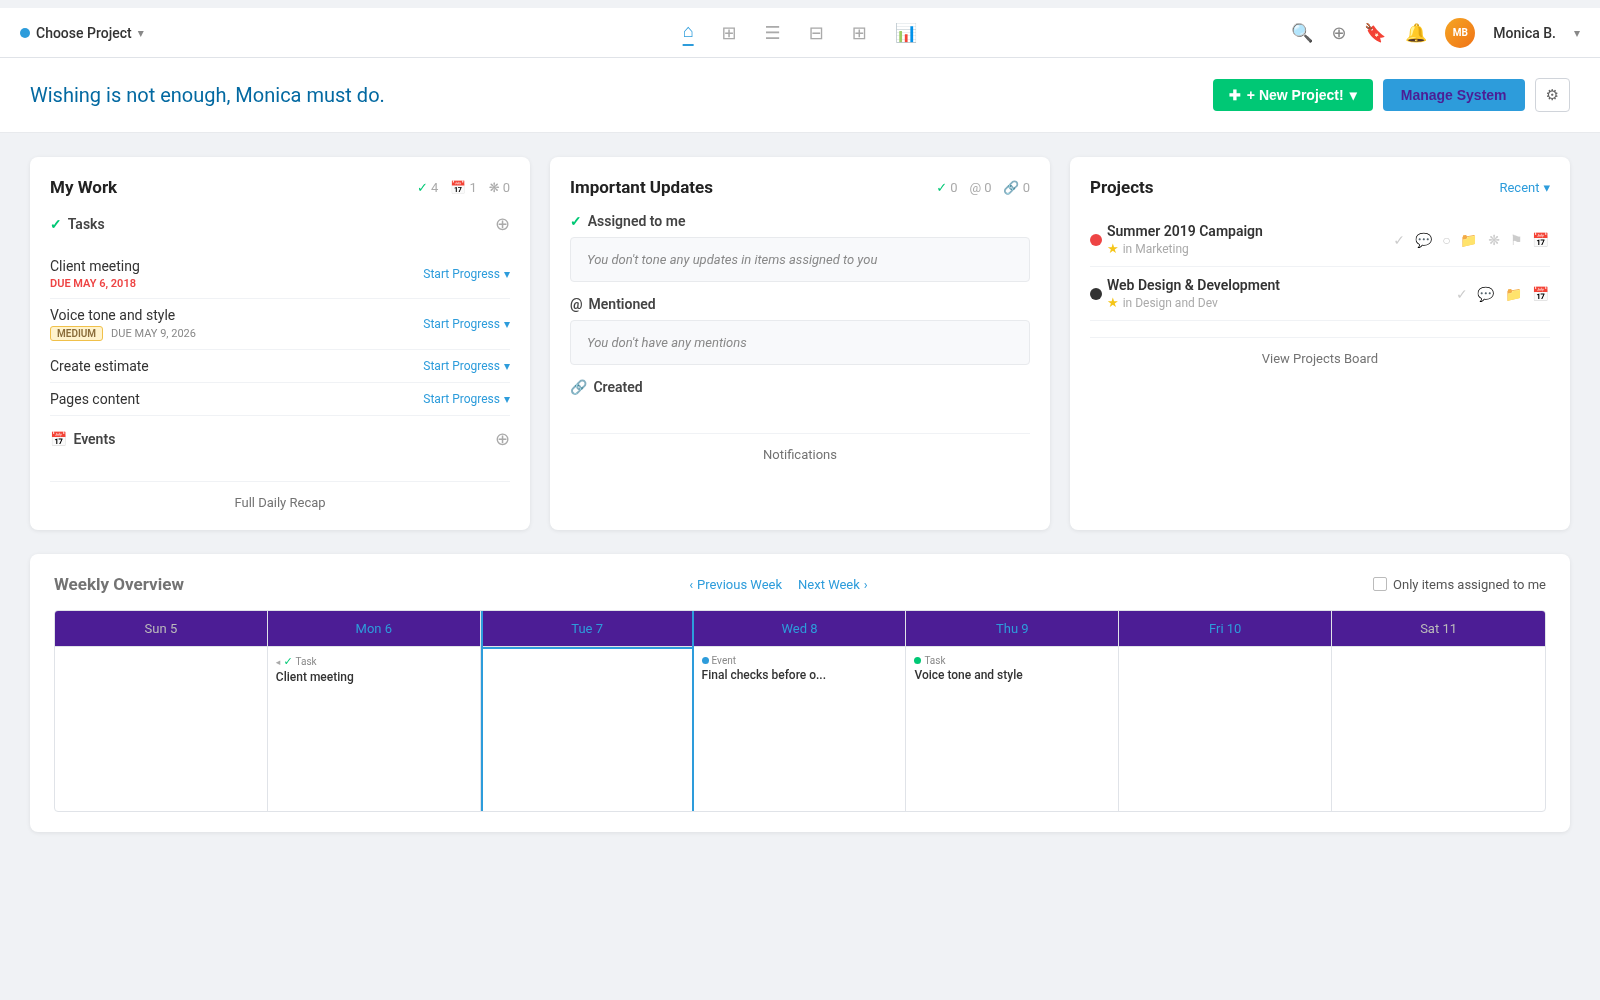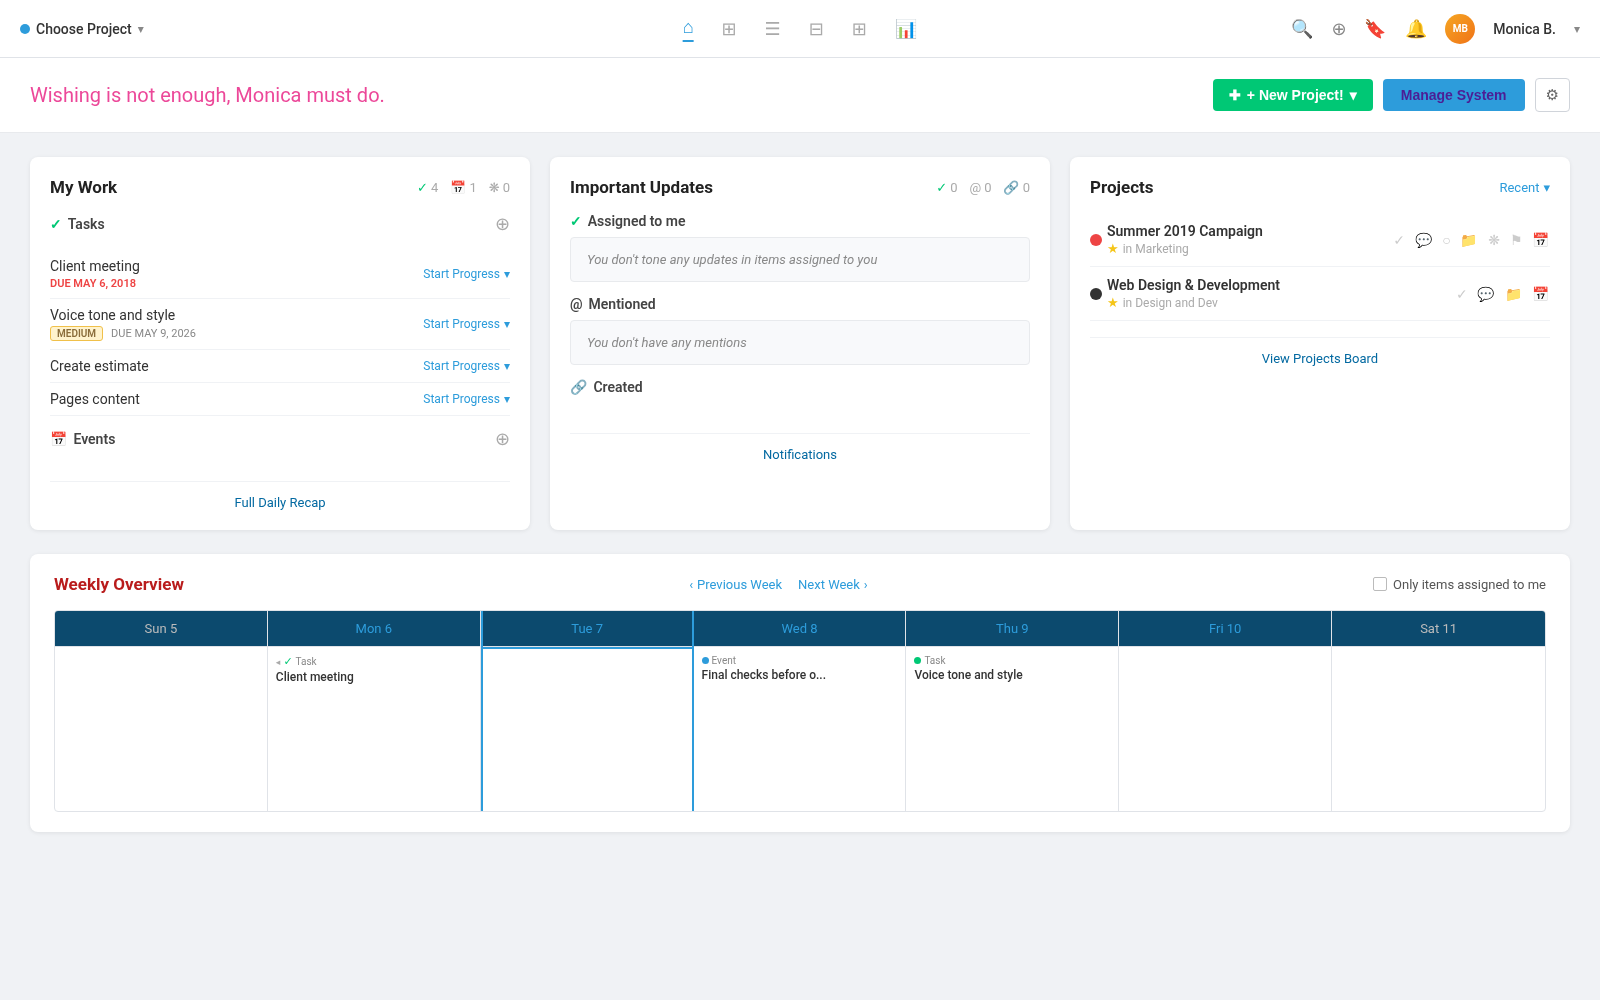--- a/index.html
+++ b/index.html
@@ -2,25 +2,26 @@
 <html><head>
   <meta charset="utf-8">
   <style>
     * { box-sizing: border-box; margin: 0; padding: 0; }
     body { font-family: -apple-system, BlinkMacSystemFont, 'Segoe UI', Roboto, sans-serif; background: #f0f2f5; color: #333; font-size: 14px; }
 
     
     .top-nav {
       background: #fff;
       border-bottom: 1px solid #e0e3e8;
-      height: 58px;
+      height: 50px;
       display: flex;
       align-items: center;
       padding: 0 20px;
       position: relative;
+      margin-top: 8px;
     }
     .nav-left { display: flex; align-items: center; gap: 6px; cursor: pointer; }
     .nav-dot { width: 10px; height: 10px; background: #2d9cdb; border-radius: 50%; }
     .nav-project-label { font-size: 14px; color: #333; font-weight: 500; }
     .nav-chevron { color: #888; font-size: 12px; }
     .nav-center { position: absolute; left: 50%; transform: translateX(-50%); display: flex; align-items: center; gap: 28px; }
     .nav-icon { color: #aaa; font-size: 18px; cursor: pointer; display: flex; align-items: center; }
     .nav-icon.active { color: #2d9cdb; border-bottom: 2px solid #2d9cdb; padding-bottom: 2px; }
     .nav-right { margin-left: auto; display: flex; align-items: center; gap: 18px; }
     .nav-right-icon { color: #888; font-size: 18px; cursor: pointer; }
@@ -29,21 +30,21 @@
 
     
     .page-header {
       background: #fff;
       padding: 20px 30px;
       display: flex;
       align-items: center;
       justify-content: space-between;
       border-bottom: 1px solid #e8eaed;
     }
-    .greeting { font-size: 20px; color: #ec4899; font-weight: 400; }
+    .greeting { font-size: 20px; color: #0369a1; font-weight: 400; }
     .header-actions { display: flex; align-items: center; gap: 10px; }
     .btn-new-project {
       background: #00c875;
       color: #fff;
       border: none;
       border-radius: 4px;
       padding: 8px 16px;
       font-size: 14px;
       font-weight: 600;
       cursor: pointer;
@@ -128,21 +129,21 @@
       border: 1px solid #f0c04a;
       color: #8a6d3b;
       padding: 1px 6px;
       border-radius: 3px;
       font-size: 10px;
       font-weight: 600;
     }
     .tag-due-date { color: #888; font-size: 11px; }
     .task-action { display: flex; align-items: center; gap: 4px; color: #2d9cdb; font-size: 12px; cursor: pointer; white-space: nowrap; }
     .card-footer { text-align: center; margin-top: 16px; padding-top: 12px; border-top: 1px solid #f0f2f5; }
-    .card-footer a { color: #0369a1; font-size: 13px; text-decoration: none; cursor: pointer; }
+    .card-footer a { color: #737373; font-size: 13px; text-decoration: none; cursor: pointer; }
 
     
     .update-section { margin-bottom: 14px; }
     .update-section-label { display: flex; align-items: center; gap: 6px; font-weight: 600; color: #444; font-size: 14px; margin-bottom: 8px; }
     .empty-box {
       background: #f8f9fb;
       border: 1px solid #e8eaed;
       border-radius: 4px;
       padding: 14px 16px;
       font-size: 13px;
@@ -170,36 +171,36 @@
       border-radius: 8px;
       box-shadow: 0 1px 4px rgba(0,0,0,0.08);
       padding: 20px 24px;
     }
     .weekly-header {
       display: flex;
       align-items: center;
       justify-content: space-between;
       margin-bottom: 16px;
     }
-    .weekly-title { font-size: 17px; font-weight: 700; color: #b91c1c; }
+    .weekly-title { font-size: 17px; font-weight: 700; color: #737373; }
     .weekly-nav { display: flex; align-items: center; gap: 16px; }
     .week-nav-btn { display: flex; align-items: center; gap: 4px; color: #2d9cdb; font-size: 13px; cursor: pointer; }
     .only-me { display: flex; align-items: center; gap: 6px; font-size: 13px; color: #555; cursor: pointer; }
     .checkbox-empty { width: 14px; height: 14px; border: 1px solid #bbb; border-radius: 2px; display: inline-block; }
     .weekly-grid {
       display: grid;
       grid-template-columns: repeat(7, 1fr);
       border: 1px solid #e0e3e8;
       border-radius: 4px;
       overflow: hidden;
     }
     .day-col { border-right: 1px solid #e0e3e8; min-height: 200px; }
     .day-col:last-child { border-right: none; }
     .day-col.today { border-left: 2px solid #2d9cdb; border-right: 2px solid #2d9cdb; }
-    .day-header { text-align: center; padding: 10px 0; font-size: 13px; color: #2d9cdb; border-bottom: 1px solid #e0e3e8; background: #0c4a6e; }
+    .day-header { text-align: center; padding: 10px 0; font-size: 13px; color: #2d9cdb; border-bottom: 1px solid #e0e3e8; background: #4c1d95; }
     .day-header.weekend { color: #bbb; }
     .day-body { padding: 8px; min-height: 160px; background: #fff; position: relative; }
     .day-body.today { background: #fff; }
     .cal-event {
       margin-bottom: 6px;
     }
     .cal-event-label { font-size: 10px; color: #888; margin-bottom: 2px; display: flex; align-items: center; gap: 3px; }
     .cal-event-title { font-size: 12px; color: #333; font-weight: 500; }
     .cal-dot { width: 7px; height: 7px; border-radius: 50%; background: #2d9cdb; display: inline-block; flex-shrink: 0; }
     .cal-dot.green { background: #00c875; }

